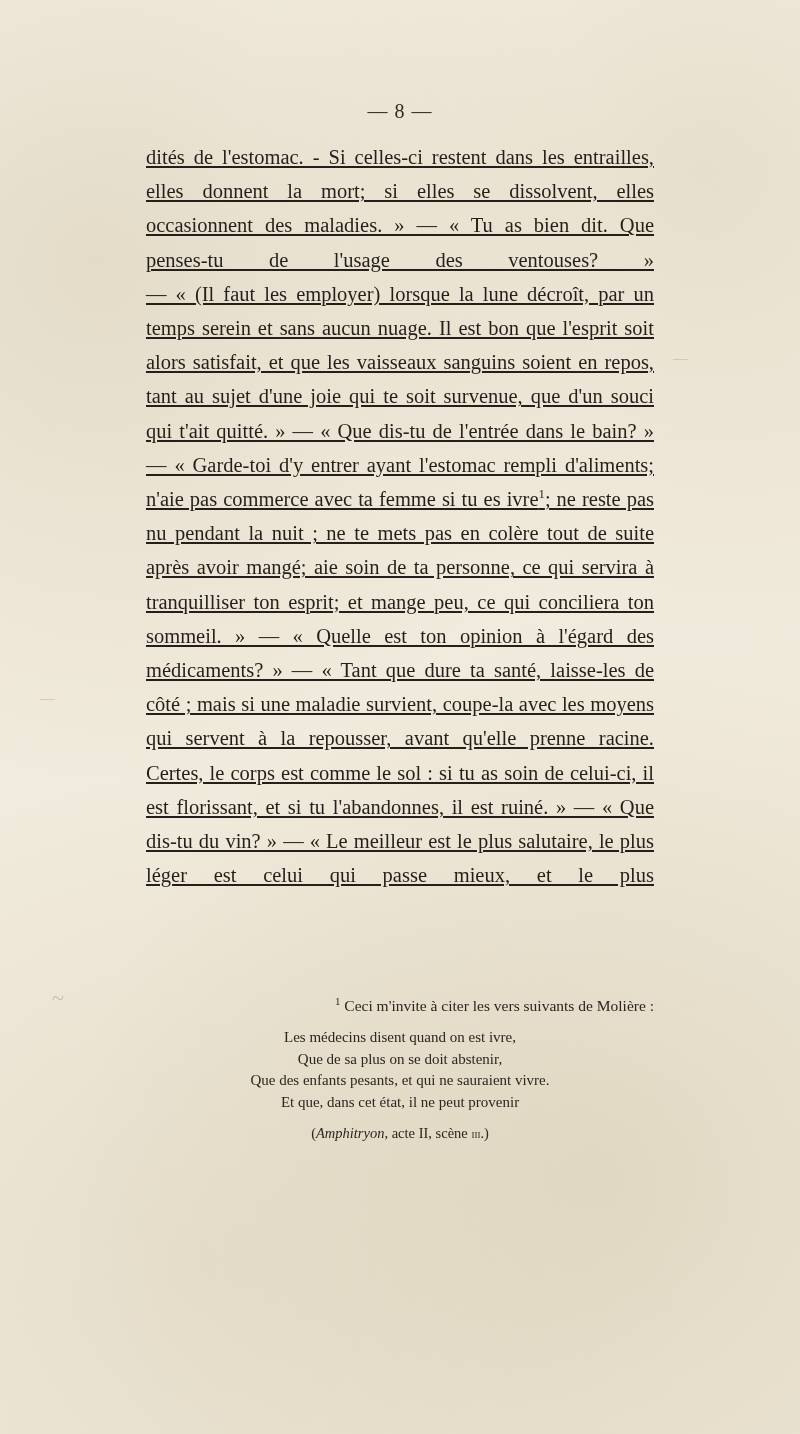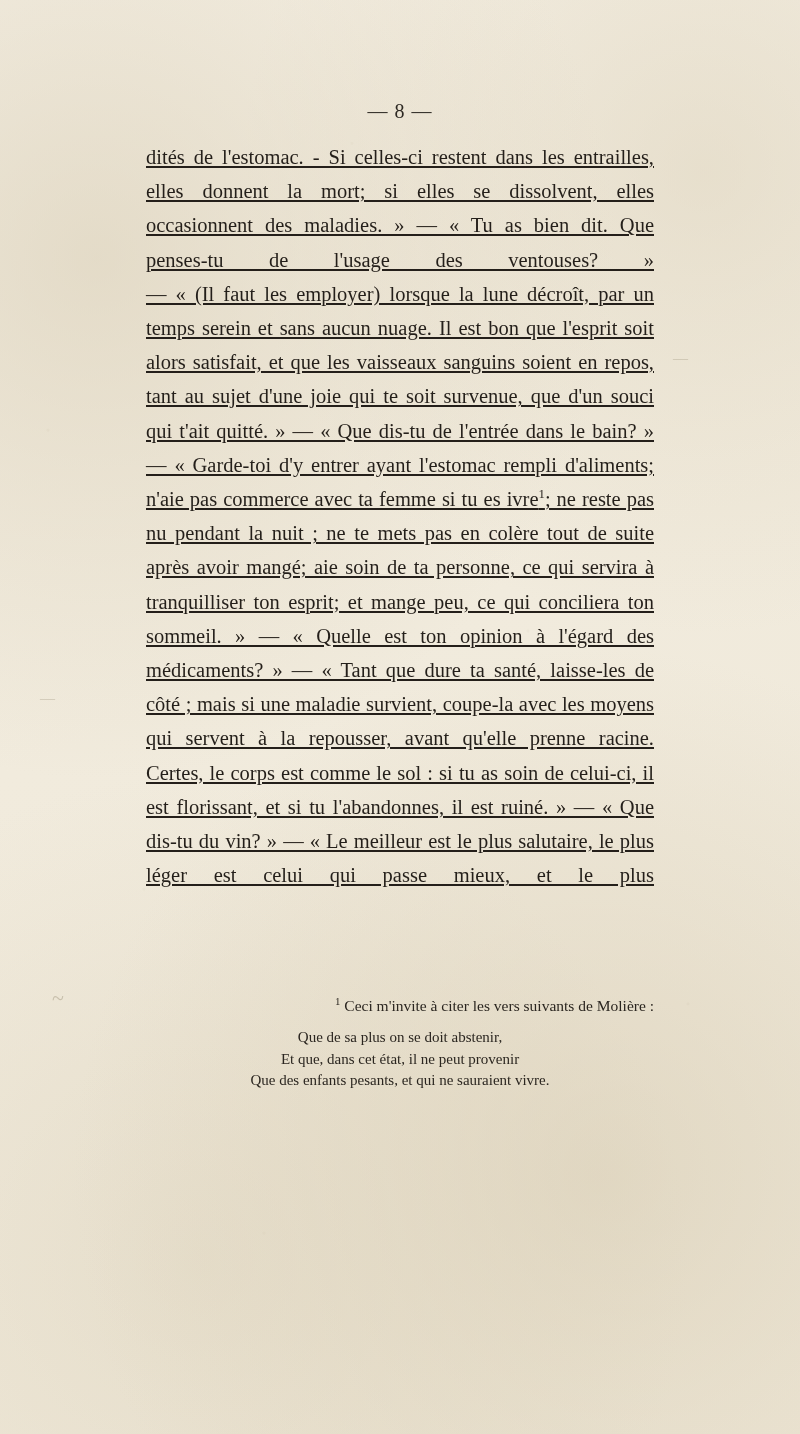--- a/index.html
+++ b/index.html
@@ -145,20 +145,22 @@
     <div class="folio">— 8 —</div>
 
     <div class="body-text">
       <p>dités de l'estomac. - Si celles-ci restent dans les entrailles, elles donnent la mort; si elles se dissolvent, elles occasionnent des maladies. » — « Tu as bien dit. Que penses-tu de l'usage des ventouses? »</p>
       <p><span>— « (Il faut les employer) lorsque la lune décroît, par un temps serein et sans aucun nuage. Il est bon que l'esprit soit alors satisfait, et que les vaisseaux sanguins soient en repos, tant au sujet d'une joie qui te soit survenue, que d'un souci qui t'ait quitté. » — « Que dis-tu de l'entrée dans le bain? » — « Garde-toi d'y entrer ayant l'estomac rempli d'aliments; n'aie pas commerce avec ta femme si tu es ivre</span><sup class="fn">1</sup><span>; ne reste pas nu pendant la nuit ; ne te mets pas en colère tout de suite après avoir mangé; aie soin de ta personne, ce qui servira à tranquilliser ton esprit; et mange peu, ce qui conciliera ton sommeil. » — « Quelle est ton opinion à l'égard des médicaments? » — « Tant que dure ta santé, laisse-les de côté ; mais si une maladie survient, coupe-la avec les moyens qui servent à la repousser, avant qu'elle prenne racine. Certes, le corps est comme le sol : si tu as soin de celui-ci, il est florissant, et si tu l'abandonnes, il est ruiné. » — « Que dis-tu du vin? » — « Le meilleur est le plus salutaire, le plus léger est celui qui passe mieux, et le plus</span></p>
     </div>
 
     <div class="footnote">
       <p class="footnote-lead"><sup>1</sup> <span>Ceci m'invite à citer les vers suivants de Molière :</span></p>
       <div class="verse">
+        <div>Les médecins disent quand on est ivre,</div>
         <div>Que de sa plus on se doit abstenir,</div>
+        <div>Que des enfants pesants, et qui ne sauraient vivre.</div>
         <div>Et que, dans cet état, il ne peut provenir</div>
-        <div>Que des enfants pesants, et qui ne sauraient vivre.</div>
       </div>
+      <div class="verse-source"><span>(</span><i>Amphitryon</i><span>, acte II, scène </span><span class="smallcaps-roman">iii</span><span>.)</span></div>
     </div>
 
   </div>
 </div>
 
 </body></html>

